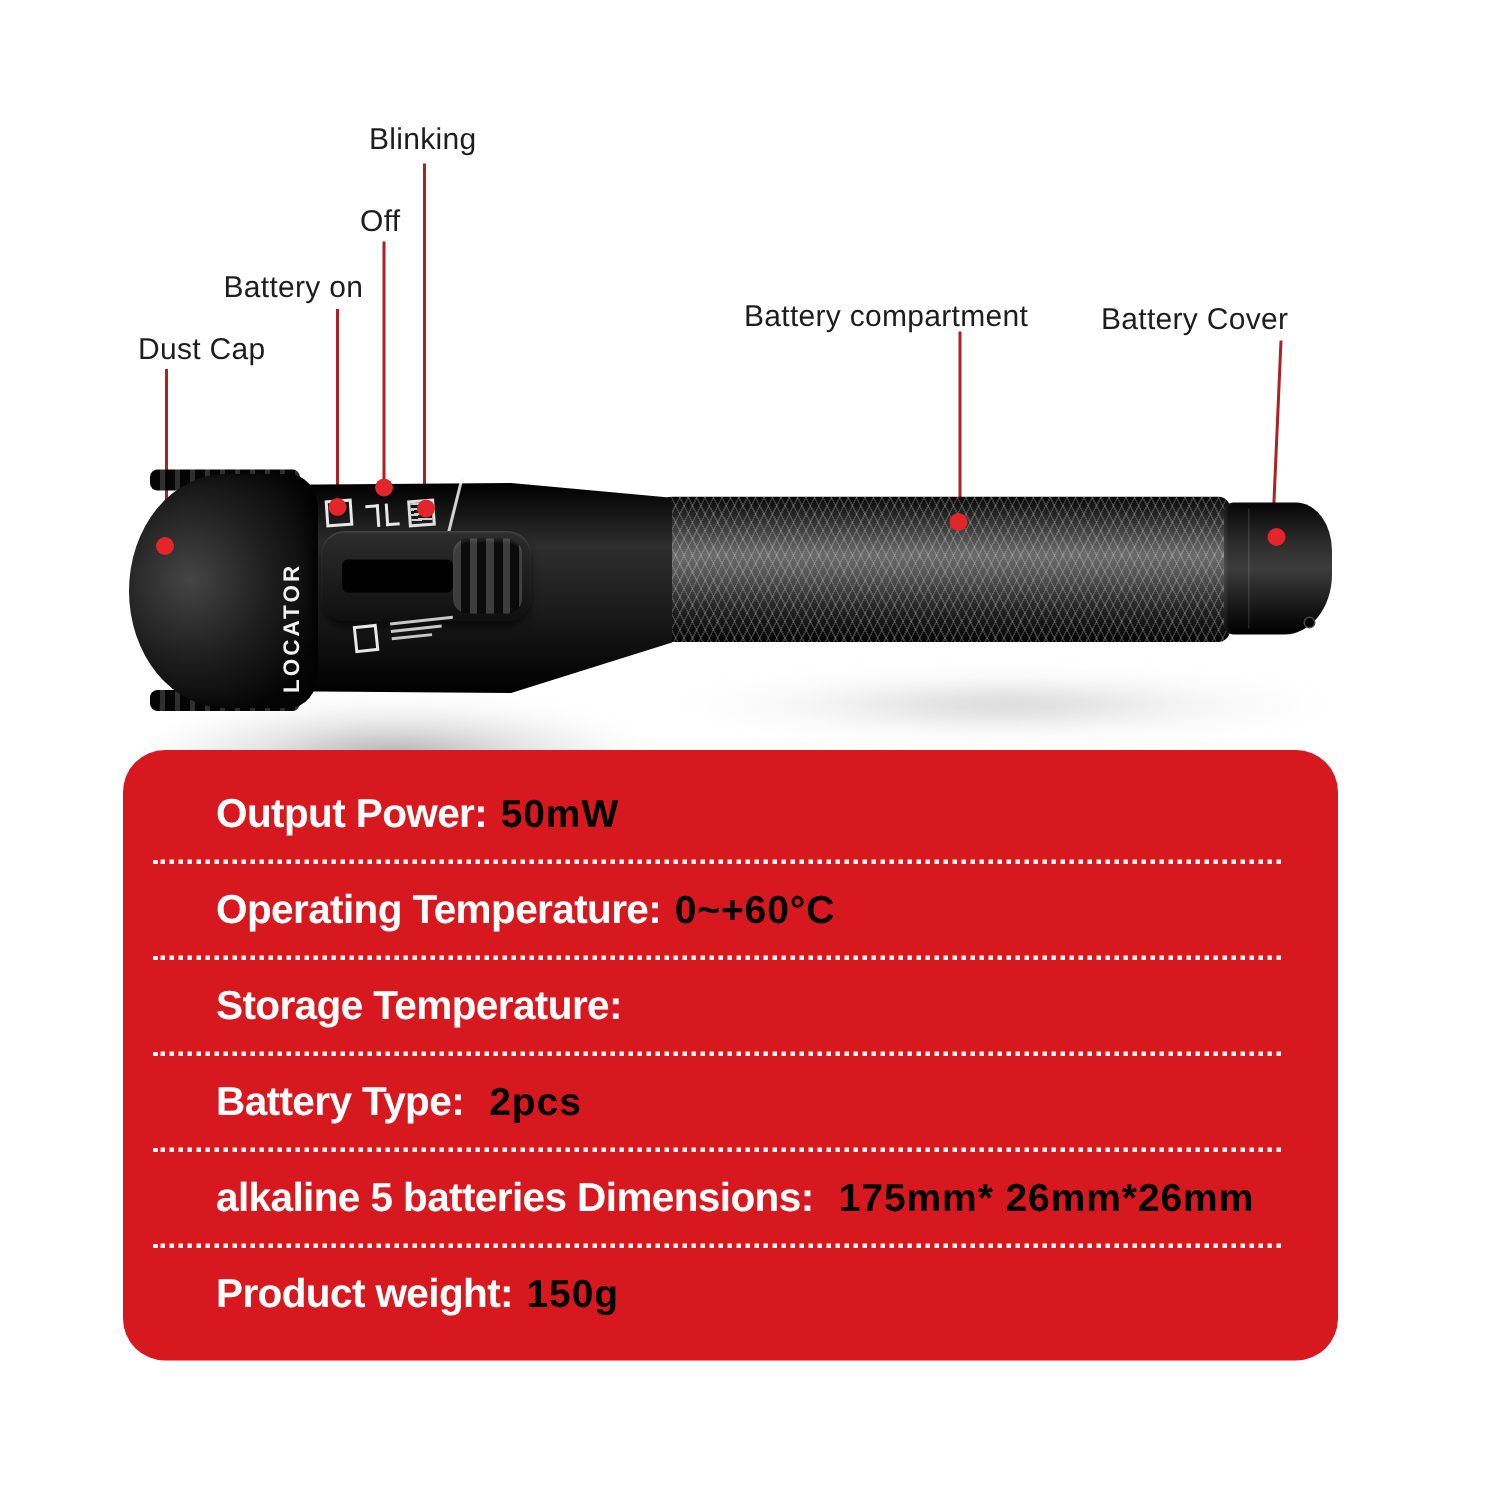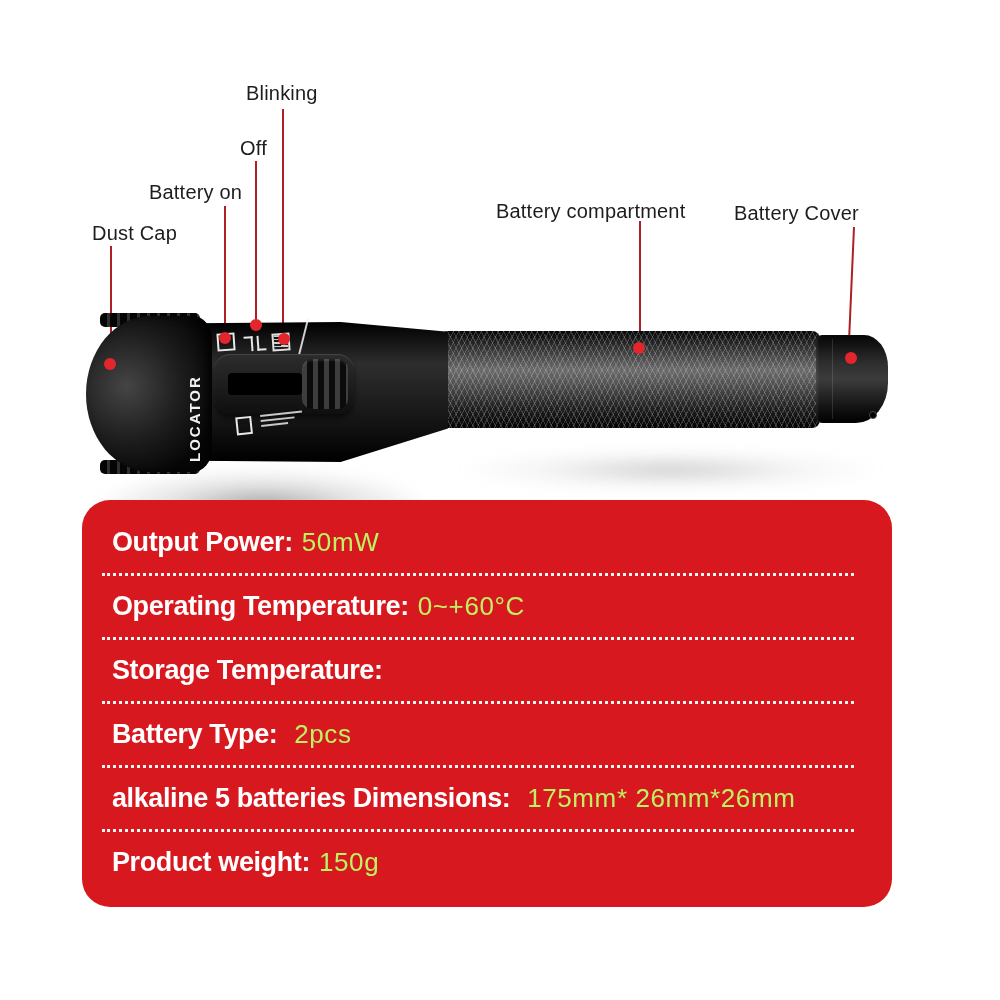--- a/index.html
+++ b/index.html
@@ -92,27 +92,27 @@
   .refl2{left:455px;top:450px;width:430px;height:40px;
     background:radial-gradient(closest-side, rgba(90,90,90,.3), rgba(160,160,160,.12) 60%, rgba(255,255,255,0));}
   
   .spec-table{
     position:absolute;left:82px;top:500px;width:810px;height:407px;
     background:#d7191f;border-radius:28px;
     display:flex;flex-direction:column;justify-content:space-between;
     padding:12px 0 14px 0;box-sizing:border-box;
   }
   .spec-row{
-    display:flex;align-items:center;padding-left:30px;flex:1;
+    display:flex;align-items:center;padding-left:30px;flex:1;margin-left:32px;
   }
   .spec-row .lbl{
     color:#fff;font-weight:700;font-size:27px;letter-spacing:-0.4px;white-space:pre;
   }
   .spec-row .val{
-    color:#bef264;font-weight:400;font-size:26px;margin-left:9px;letter-spacing:0.6px;white-space:pre;
+    color:#000000;font-weight:700;font-size:26px;margin-left:9px;letter-spacing:0.6px;white-space:pre;
   }
   .spec-sep{
     border-top:3px dotted rgba(255,255,255,.95);
     margin:0 38px 0 20px;height:0;
   }
 </style>
 </head>
 <body>
 
 <div id="canvas">

